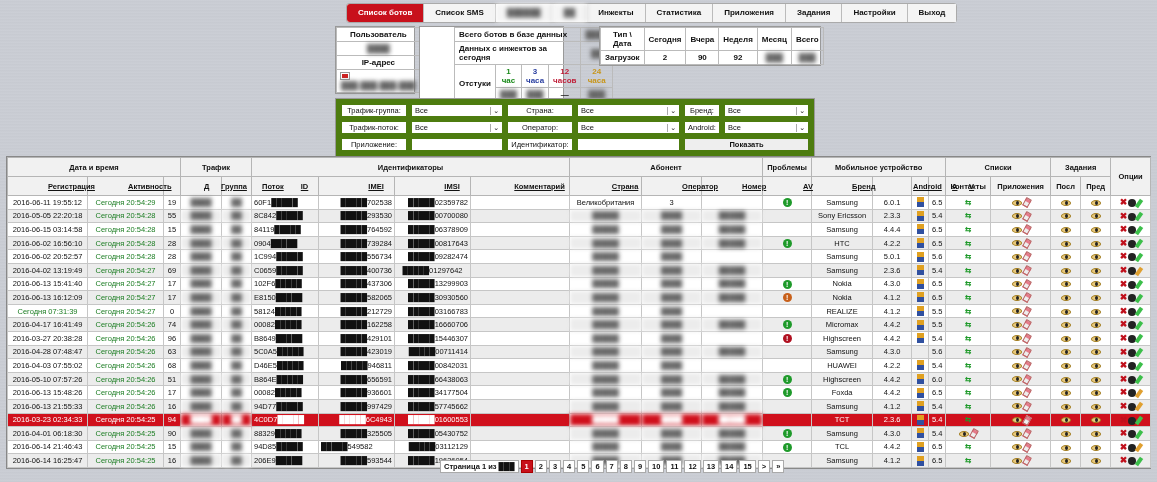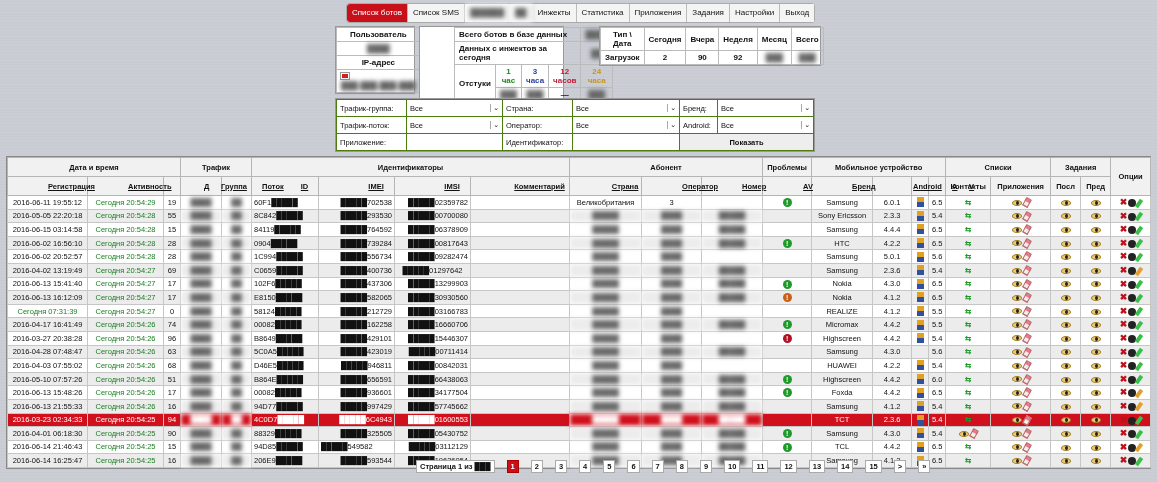--- a/index.html
+++ b/index.html
@@ -8,32 +8,32 @@
     width: 1157px; height: 482px; overflow: hidden;
     background: #c9ccd3;
     background-image: repeating-linear-gradient(0deg, #c6c9d0 0px, #cdd0d7 2px, #c6c9d0 3px);
     font-family: "Liberation Sans", sans-serif;
     font-size: 8px; color: #111;
     position: relative;
   }
   .blur { filter: blur(2px); color: #666; }
   
   .nav { position: absolute; left: 346px; top: 3px; display: flex; border: 1px solid #aaa; background:#fff; border-radius: 3px; }
-  .nav .tab { padding: 4px 5px; font-weight: normal; font-size: 8px; border-right: 1px solid #bbb; background: #f4f4f4; white-space: nowrap; height: 18px; line-height: 10px; }
+  .nav .tab { padding: 4px 11px; font-weight: bold; font-size: 8px; border-right: 1px solid #bbb; background: #f4f4f4; white-space: nowrap; height: 18px; line-height: 10px; }
   .nav .tab.active { background: #c8101b; color: #fff; border-radius: 3px 0 0 3px; }
   .nav .tab:last-child { border-right: none; }
   
   table { border-collapse: collapse; }
   .panel { position: absolute; background: #fff; border: 1px solid #999; }
   .panel td { border: 1px solid #bbb; padding: 2px 4px; font-weight: bold; font-size: 8px; height: 12px; text-align: center; }
   .panel td.left { text-align: left; }
   .c1h { color: #1a8a1a; } .c3h { color: #2a3fa0; } .c12h { color: #c0203a; } .c24h { color: #c8961a; }
   
   .filters { position: absolute; left: 335px; top: 98px; width: 480px; background: #fff; border: 1px solid #999; }
-  .filters td { border: 1px solid #4d7c0f; padding: 1px 3px; font-size: 7.5px; height: 17px; }
+  .filters td { border: 6px solid #4d7c0f; padding: 1px 3px; font-size: 7.5px; height: 17px; text-align: center; }
   .sel { display: flex; justify-content: space-between; align-items: center; }
   .sel .arrow { border-left: 1px solid #aaa; padding-left: 2px; font-size: 7px; }
   .showbtn { text-align: center; font-weight: bold; background: #eee; }
   
   .main { position: absolute; left: 6px; top: 156px; width: 1145px; background: #fff; border: 1px solid #888; }
   .main th { background: #f1f1f1; border: 1px solid #b5b5b5; font-size: 7.5px; font-weight: bold; padding: 2px 1px; height: 19px; }
   .main th.u { text-decoration: underline; padding-left: 40px; }
   .main td { border: 1px solid #c6c6c6; font-size: 7.5px; padding: 0 2px; height: 13.6px; text-align: center; white-space: nowrap; overflow: hidden; }
   .main tr.alt td { background: #ececec; }
   .main tr.hl td { background: #d0101c; color: #fff; }
@@ -45,21 +45,21 @@
   .droid { display:inline-block; width:7px; height:10px; background: linear-gradient(#e0a020 50%, #3050a0 50%); vertical-align: middle; }
   .swap { color: #1f9a2a; font-weight: bold; }
   .eye { display:inline-block; width:10px; height:6px; border-radius:50%; background:#e9c97a; border:1px solid #a07c20; vertical-align: middle; position: relative; }
   .eye::after { content:""; position:absolute; left:3px; top:0; width:3px; height:4px; border-radius:50%; background:#222; }
   .pin { display:inline-block; width:6px; height:9px; background: linear-gradient(#e67a8a 50%, #eee 50%); border:1px solid #b66; vertical-align: middle; transform: rotate(30deg); margin-left:2px; }
   .xdel { color: #c0101c; font-weight: bold; font-size: 9px; }
   .gear { display:inline-block; width:8px; height:8px; border-radius:50%; background:#222; vertical-align: middle; margin: 0 1px; }
   .pen { display:inline-block; width:4px; height:9px; background:#3cbf4a; transform: rotate(35deg); vertical-align: middle; }
   .pen.orange { background: #e0a030; }
   
-  .pager { position: absolute; left: 416px; top: 460px; display:flex; gap: 12px; }
+  .pager { position: absolute; left: 440px; top: 460px; display:flex; gap: 2px; }
   .pager span { display:inline-block; background:#fff; border:1px solid #aaa; font-size: 7.5px; font-weight:bold; padding: 2px 3px; height: 13px; line-height: 8px; }
   .pager span.cur { background:#c8101b; color:#fff; border-color:#a00; }
 </style>
 </head>
 <body>
 
 <div class="nav" id="nav">
     <div class="tab active">Список ботов</div>
     <div class="tab">Список SMS</div>
     <div class="tab blur">██████</div>

